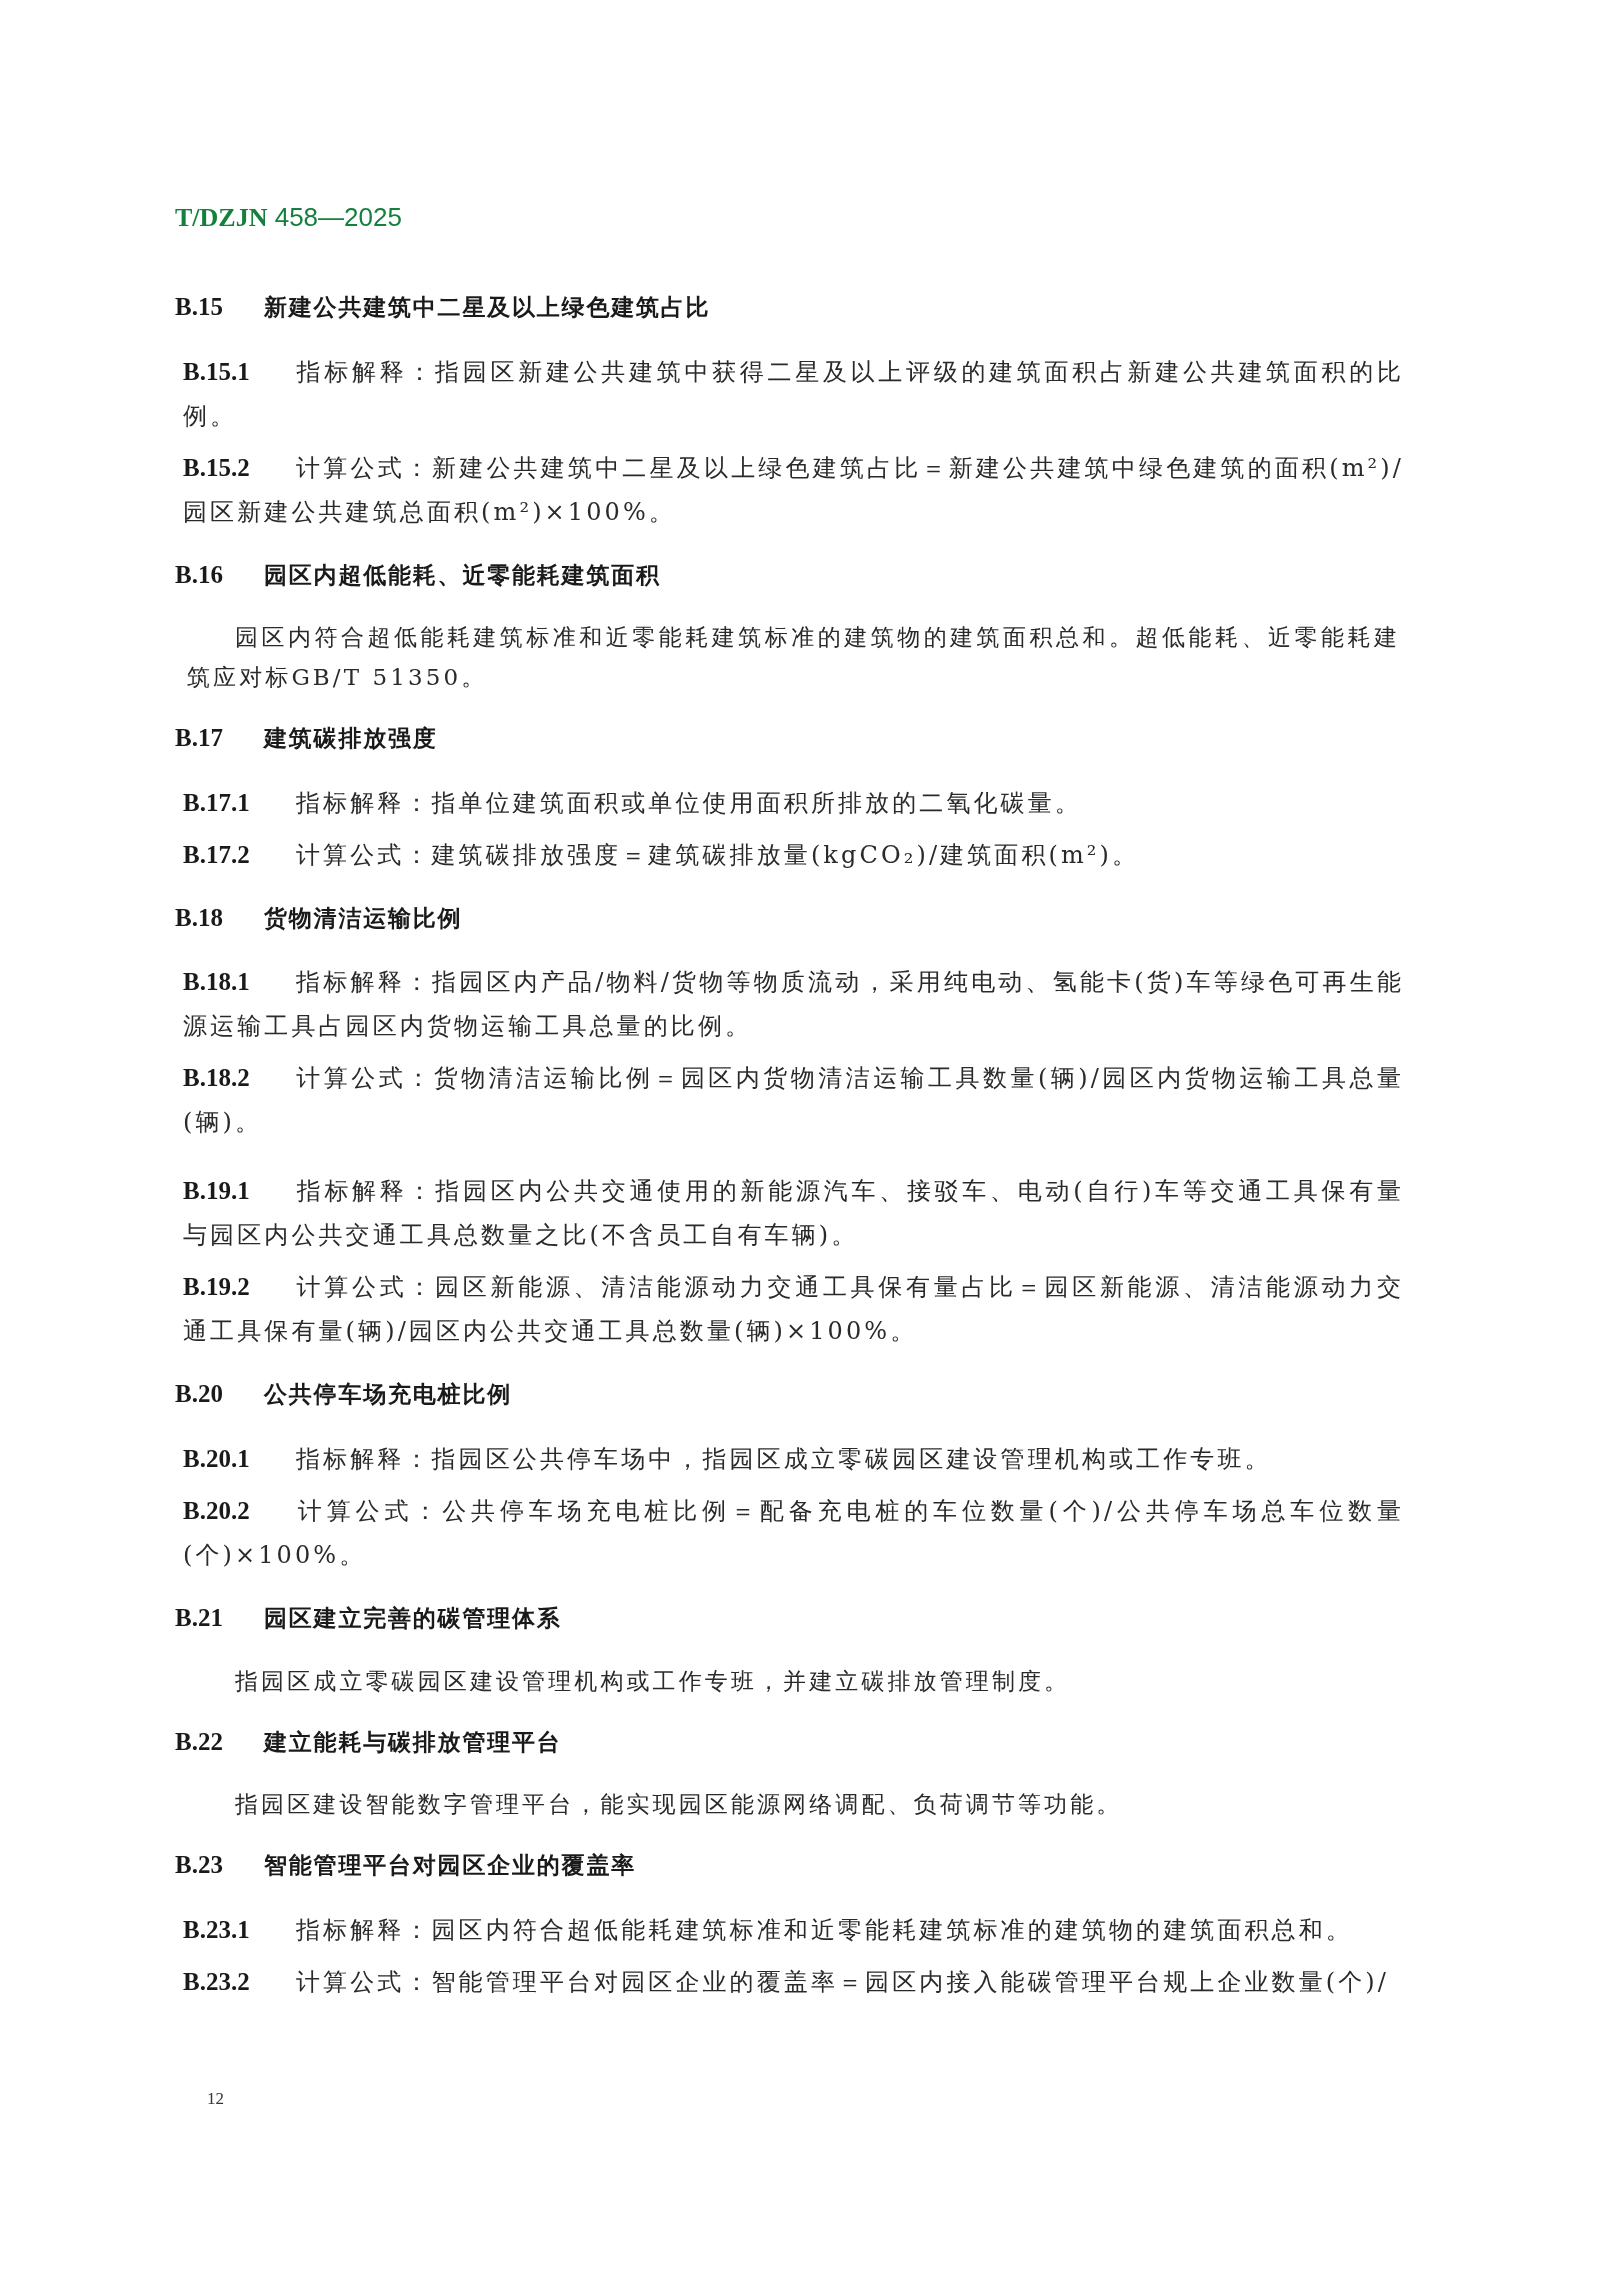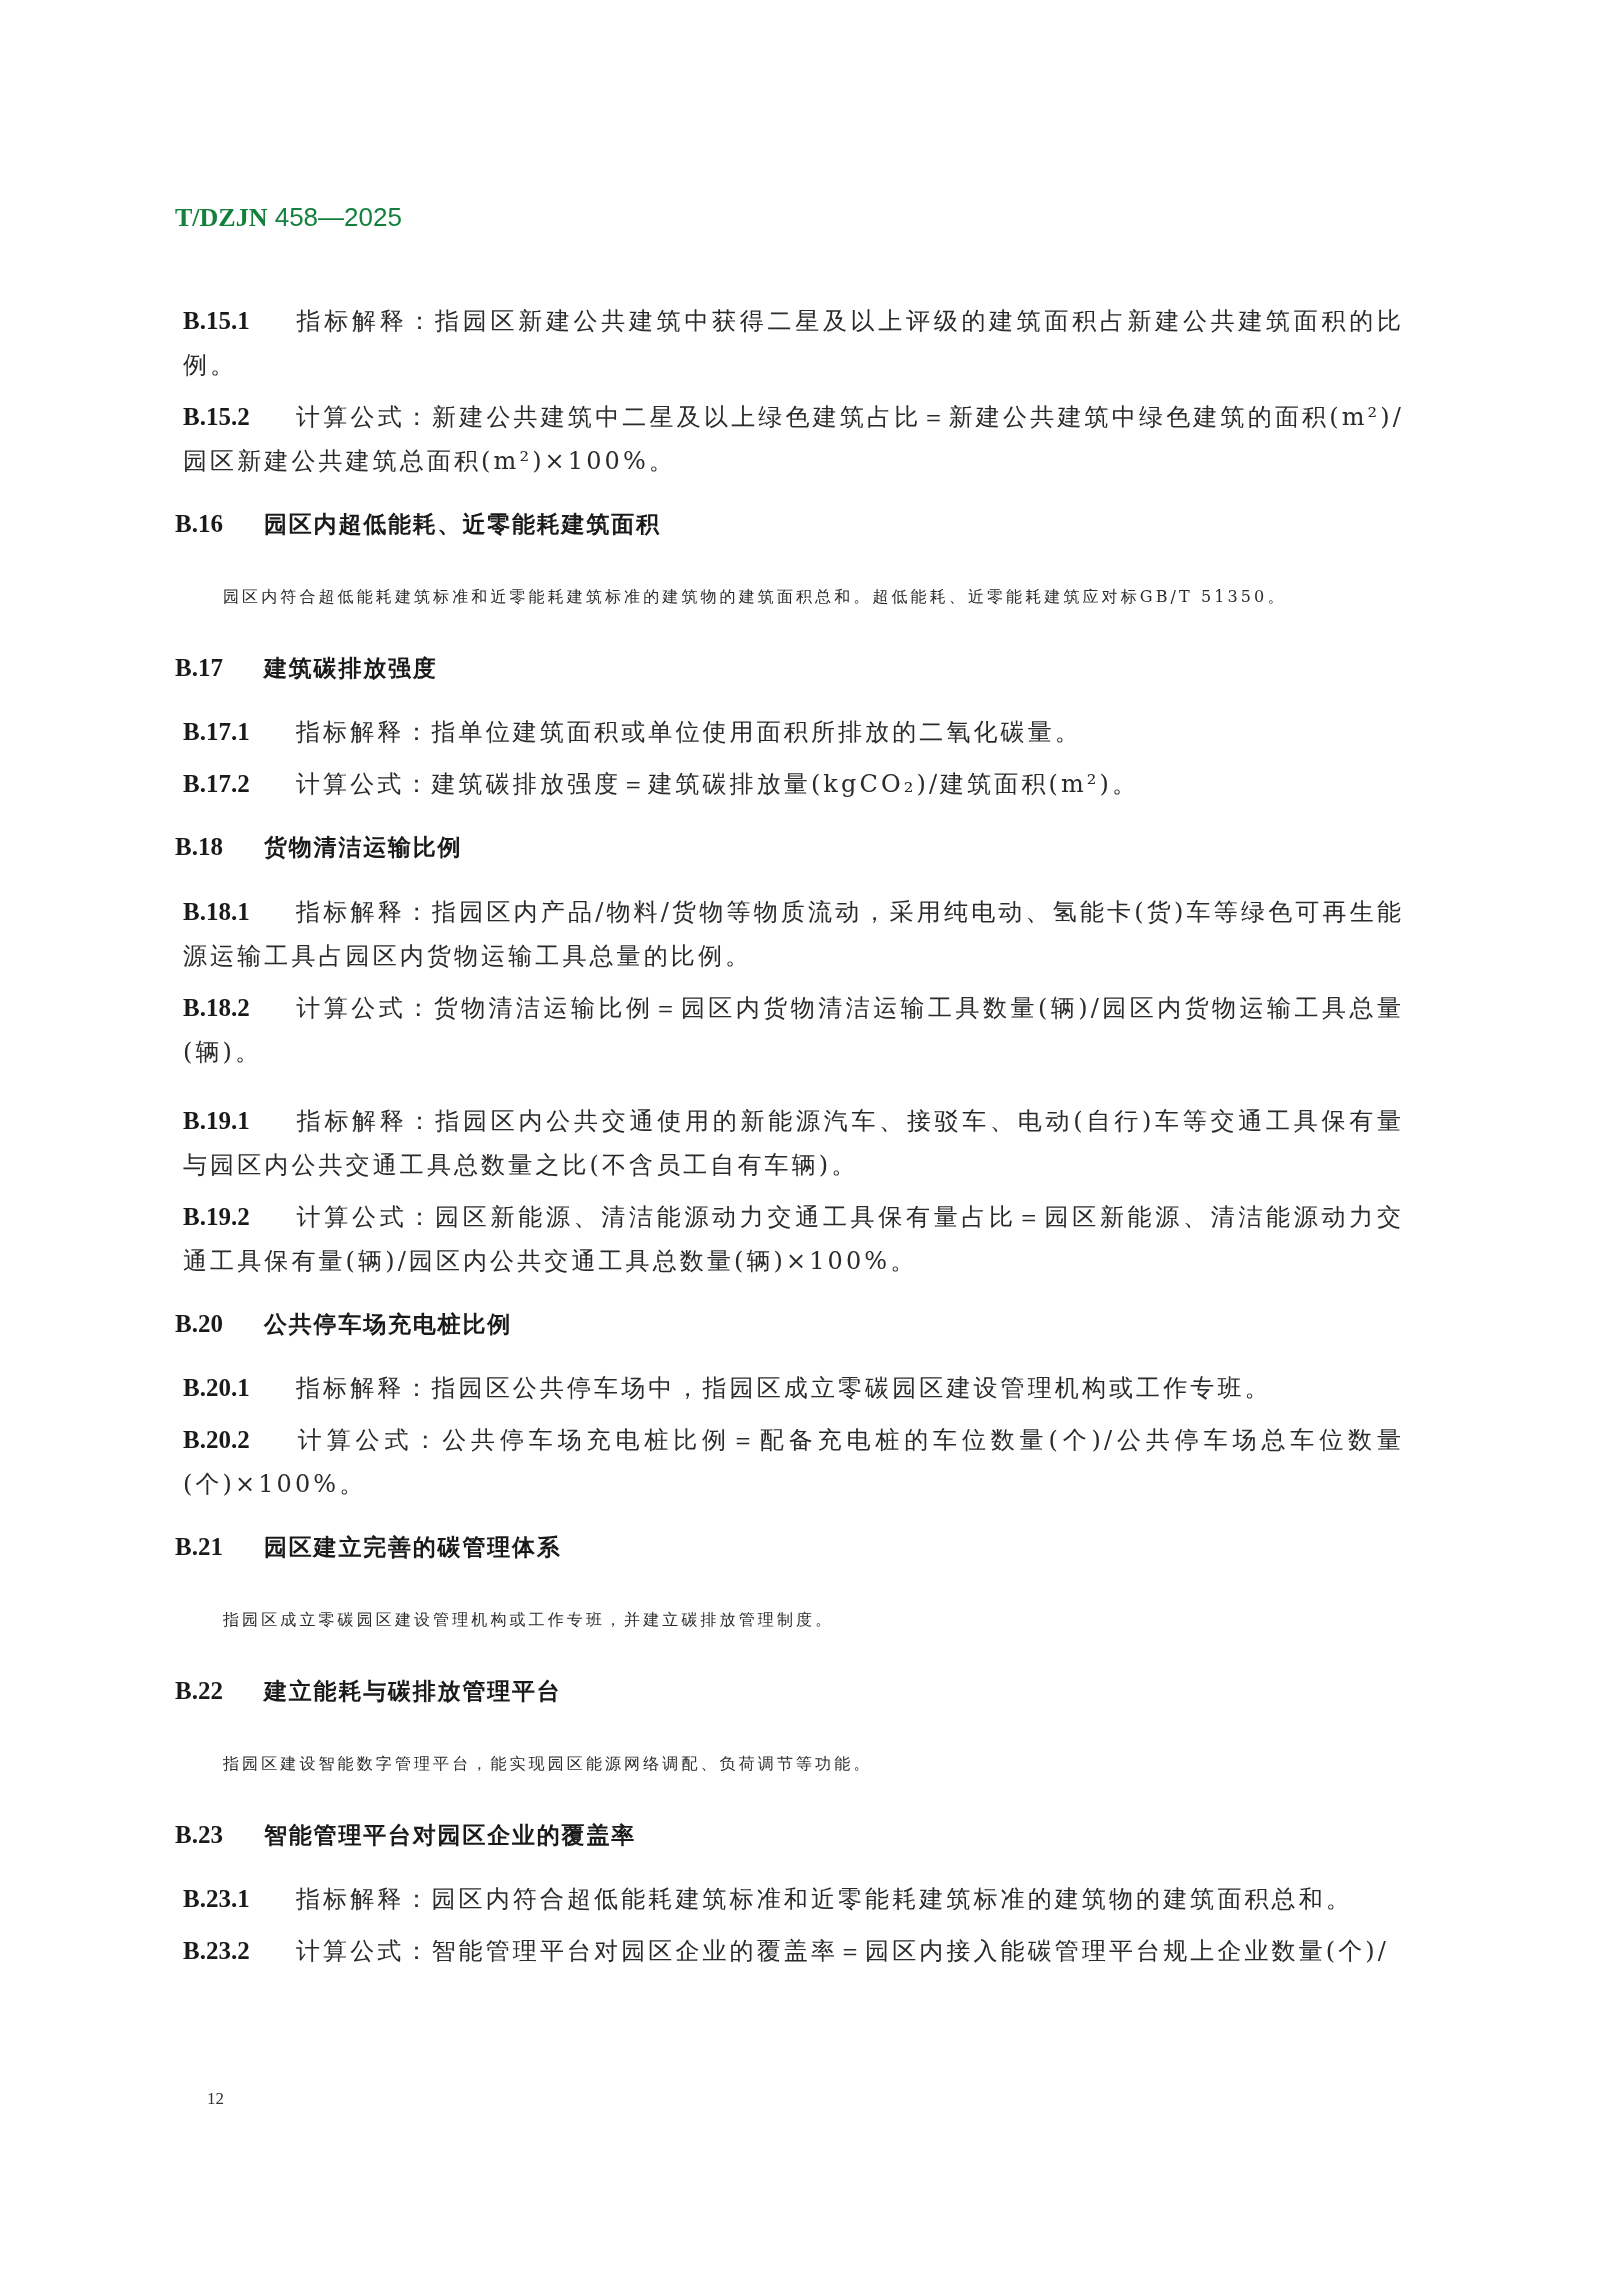--- a/index.html
+++ b/index.html
@@ -21,39 +21,42 @@
     margin: 0 0 26.6px 0; line-height: 32px; letter-spacing: 1.8px;
   }
   .section-head .num { font-family: "Liberation Serif", serif; font-size: 25px; display: inline-block; width: 89px; letter-spacing: 0; }
   .clause {
     font-size: 24px; line-height: 44px; margin: 8px; letter-spacing: 3.1px; text-align: justify;
   }
   .clause .num {
     font-family: "Liberation Serif", serif; font-weight: bold; font-size: 25px;
     letter-spacing: 0; display: inline-block; width: 113px; color: #1a1a1a;
   }
-  .para { font-size: 16px; line-height: 60px; margin: 0; text-indent: 48px; letter-spacing: 3.1px; text-align: justify; }
+  .para { font-size: 23px; line-height: 40px; margin: 12px; text-indent: 48px; letter-spacing: 3.1px; text-align: justify; }
   .block { margin-bottom: 25px; }
   .page-num {
     position: absolute; top: 2089px; left: 207px;
     font-family: "Liberation Serif", serif; font-size: 17px; color: #333;
   }
 </style>
 </head>
 <body>
 
 <div class="page">
   <div class="doc-id">
     <span class="code">T/DZJN</span>
     <span>458—2025</span>
   </div>
 
   <div class="content">
 
     <div class="block">
+      <div class="section-head">
+        <span class="num">B.15</span><span>新建公共建筑中二星及以上绿色建筑占比</span>
+      </div>
       <p class="clause"><span class="num">B.15.1</span><span>指标解释：指园区新建公共建筑中获得二星及以上评级的建筑面积占新建公共建筑面积的比例。</span></p>
       <p class="clause"><span class="num">B.15.2</span><span>计算公式：新建公共建筑中二星及以上绿色建筑占比＝新建公共建筑中绿色建筑的面积(m²)/园区新建公共建筑总面积(m²)×100%。</span></p>
     </div>
 
     <div class="block">
       <div class="section-head">
         <span class="num">B.16</span><span>园区内超低能耗、近零能耗建筑面积</span>
       </div>
       <p class="para">园区内符合超低能耗建筑标准和近零能耗建筑标准的建筑物的建筑面积总和。超低能耗、近零能耗建筑应对标GB/T 51350。</p>
     </div>

